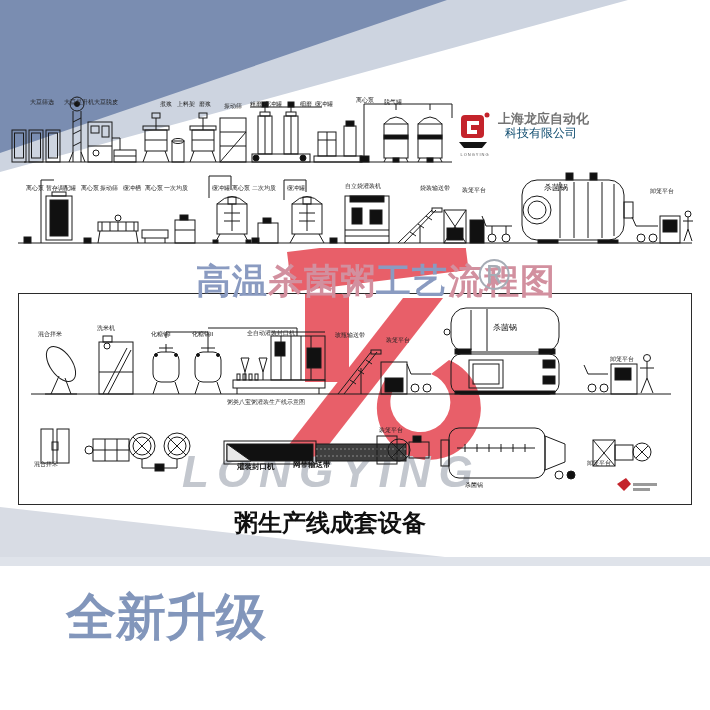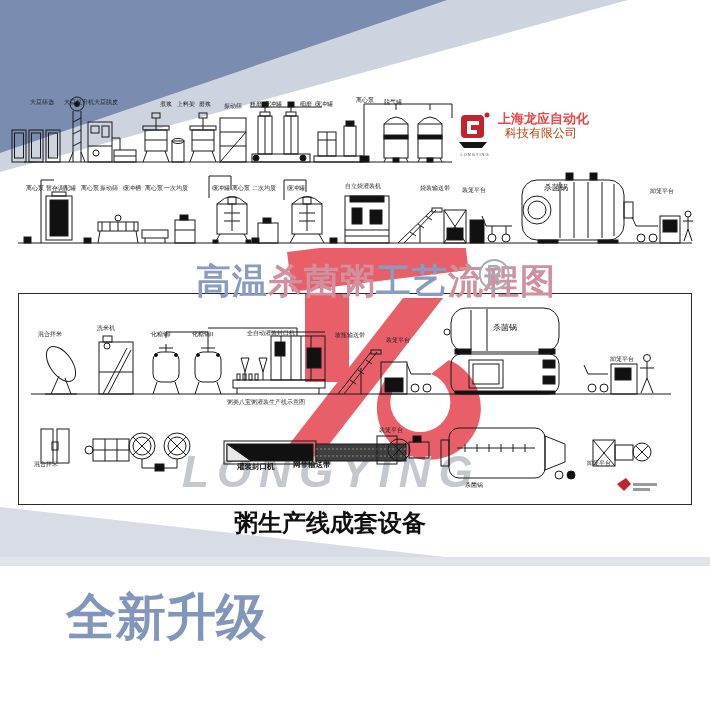--- a/index.html
+++ b/index.html
@@ -37,22 +37,22 @@
   #btm-wedge{position:absolute;left:0;top:490px;width:445px;height:67px;
     clip-path:polygon(0 17px,445px 67px,445px 67px,0 67px);background:#d8dce4;z-index:1;}
   #btm-band{position:absolute;left:0;top:557px;width:710px;height:9px;background:#dfe3ea;z-index:1;}
   #footer-left{position:absolute;left:66px;top:584px;font-size:50px;font-weight:900;
     color:#8296bb;white-space:nowrap;}
   #footer-right{position:absolute;left:374px;top:584px;font-size:50px;font-weight:900;
     color:#8296bb;white-space:nowrap;}
   
   #company{position:absolute;left:456px;top:111px;z-index:6;display:flex;}
   #company .txt{margin-left:4px;font-family:"Liberation Serif","DejaVu Serif",serif;}
-  #company .l1{font-size:13px;font-weight:700;color:#ef4444;line-height:15px;}
-  #company .l2{font-size:12px;color:#c2410c;line-height:14px;margin-left:7px;}
+  #company .l1{font-size:13px;font-weight:700;color:#737373;line-height:15px;}
+  #company .l2{font-size:12px;color:#0c4a6e;line-height:14px;margin-left:7px;}
   #company .sub{display:block;font-size:4px;color:#555;letter-spacing:1px;margin-top:1px;text-align:center;}
   svg{display:block;}
 </style>
 </head>
 <body>
 
 <div id="stage">
 
   <div id="hdr-light"></div>
   <div id="hdr-blue"></div>

